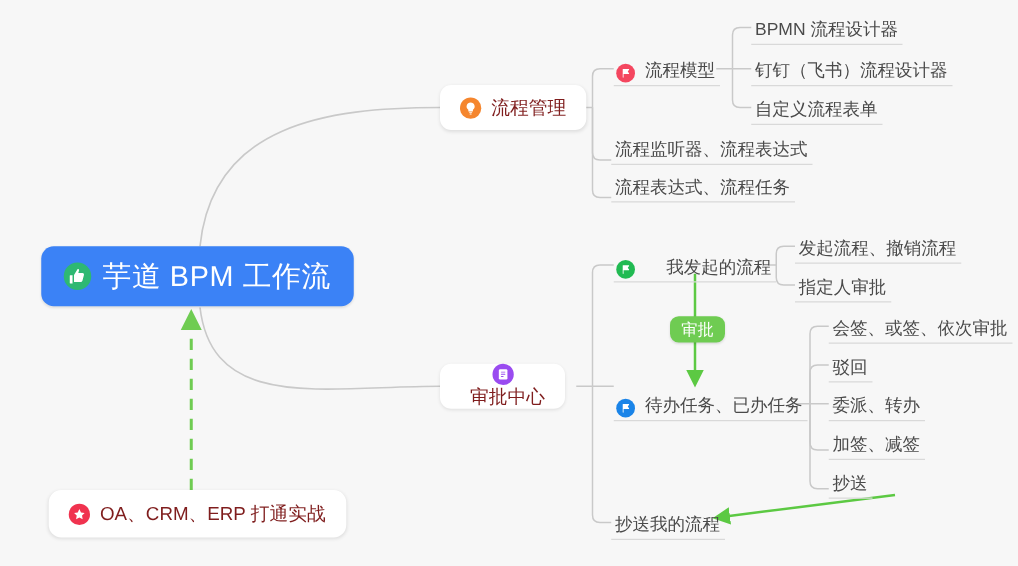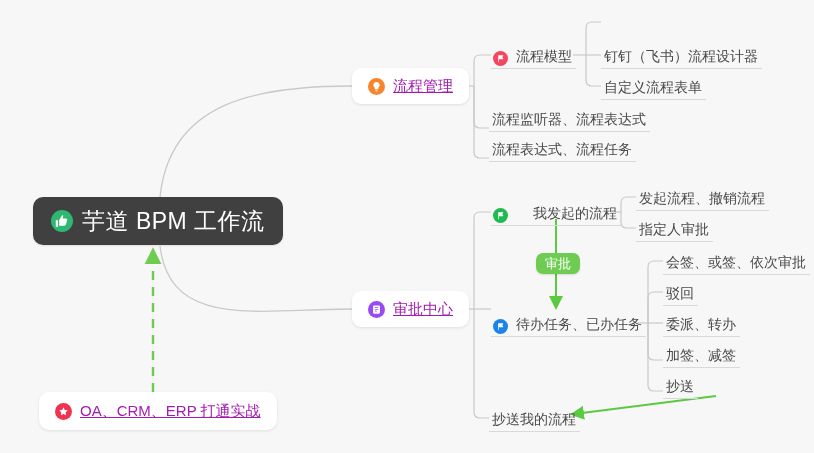--- a/index.html
+++ b/index.html
@@ -31,41 +31,40 @@
   }
   .node {
     position: absolute;
     box-sizing: border-box;
     display: flex;
     align-items: center;
     white-space: nowrap;
   }
   
   .root {
-    background: #404040;
+    background: #3b82f6;
     border-radius: 10px;
     padding: 0 18px;
     height: 48px;
     color: #ffffff;
     font-size: 23px;
     letter-spacing: .5px;
     box-shadow: 0 1px 2px rgba(0,0,0,.10);
   }
   .root .label { margin-left: 9px; font-weight: 400; }
 
   
   .card {
     background: #ffffff;
     border-radius: 9px;
     padding: 0 16px;
     height: 36px;
     font-size: 15px;
-    color: #a21caf;
+    color: #7f1d1d;
     box-shadow: 0 1px 3px rgba(0,0,0,.10);
-    text-decoration: underline;
   }
   .card .label { margin-left: 8px; }
 
   
   .leaf {
     height: 27px;
     font-size: 14px;
     color: #4a4a4a;
     padding: 0 4px 0 3px;
     border-bottom: 1px solid #d9d9d9;
@@ -187,35 +186,38 @@
 
   <div class="node leaf with-icon" style="left:491px; top:42px;">
     <span class="icon icon-sm ic-pink">
       <svg width="9" height="9" viewBox="0 0 24 24" fill="#ffffff">
         <path d="M6 3.2h12.4c.9 0 1.4 1 .86 1.72L16.6 8.6l2.66 3.68c.54.73.04 1.72-.86 1.72H7.6V21a.9.9 0 0 1-1.8 0V4.1c0-.5.4-.9.9-.9z"></path>
       </svg>
     </span>
     <span class="label">流程模型</span>
   </div>
 
+  <div class="node leaf" style="left:601px; top:9px;">
+    <span class="label">BPMN 流程设计器</span>
+  </div>
   <div class="node leaf" style="left:601px; top:42px;">
     <span class="label">钉钉（飞书）流程设计器</span>
   </div>
   <div class="node leaf" style="left:489px; top:105px;">
     <span class="label">流程监听器、流程表达式</span>
   </div>
 
   <div class="node leaf" style="left:601px; top:73px;">
     <span class="label">自定义流程表单</span>
   </div>
   <div class="node leaf" style="left:489px; top:135px;">
     <span class="label">流程表达式、流程任务</span>
   </div>
 
-  <div class="node card" style="left:352px; top:291px;">
+  <div class="node card" style="left:352px; top:291px;flex-direction:column;">
     <span class="icon icon-md ic-purple">
       <svg width="11" height="11" viewBox="0 0 24 24" fill="#ffffff">
         <rect x="4.5" y="3" width="15" height="18" rx="2.4"></rect>
         <rect x="8" y="7.2" width="8" height="1.7" rx=".85" fill="#9a4bf0"></rect>
         <rect x="8" y="11" width="8" height="1.7" rx=".85" fill="#9a4bf0"></rect>
         <rect x="8" y="14.8" width="5" height="1.7" rx=".85" fill="#9a4bf0"></rect>
       </svg>
     </span>
     <span class="label">审批中心</span>
   </div>

